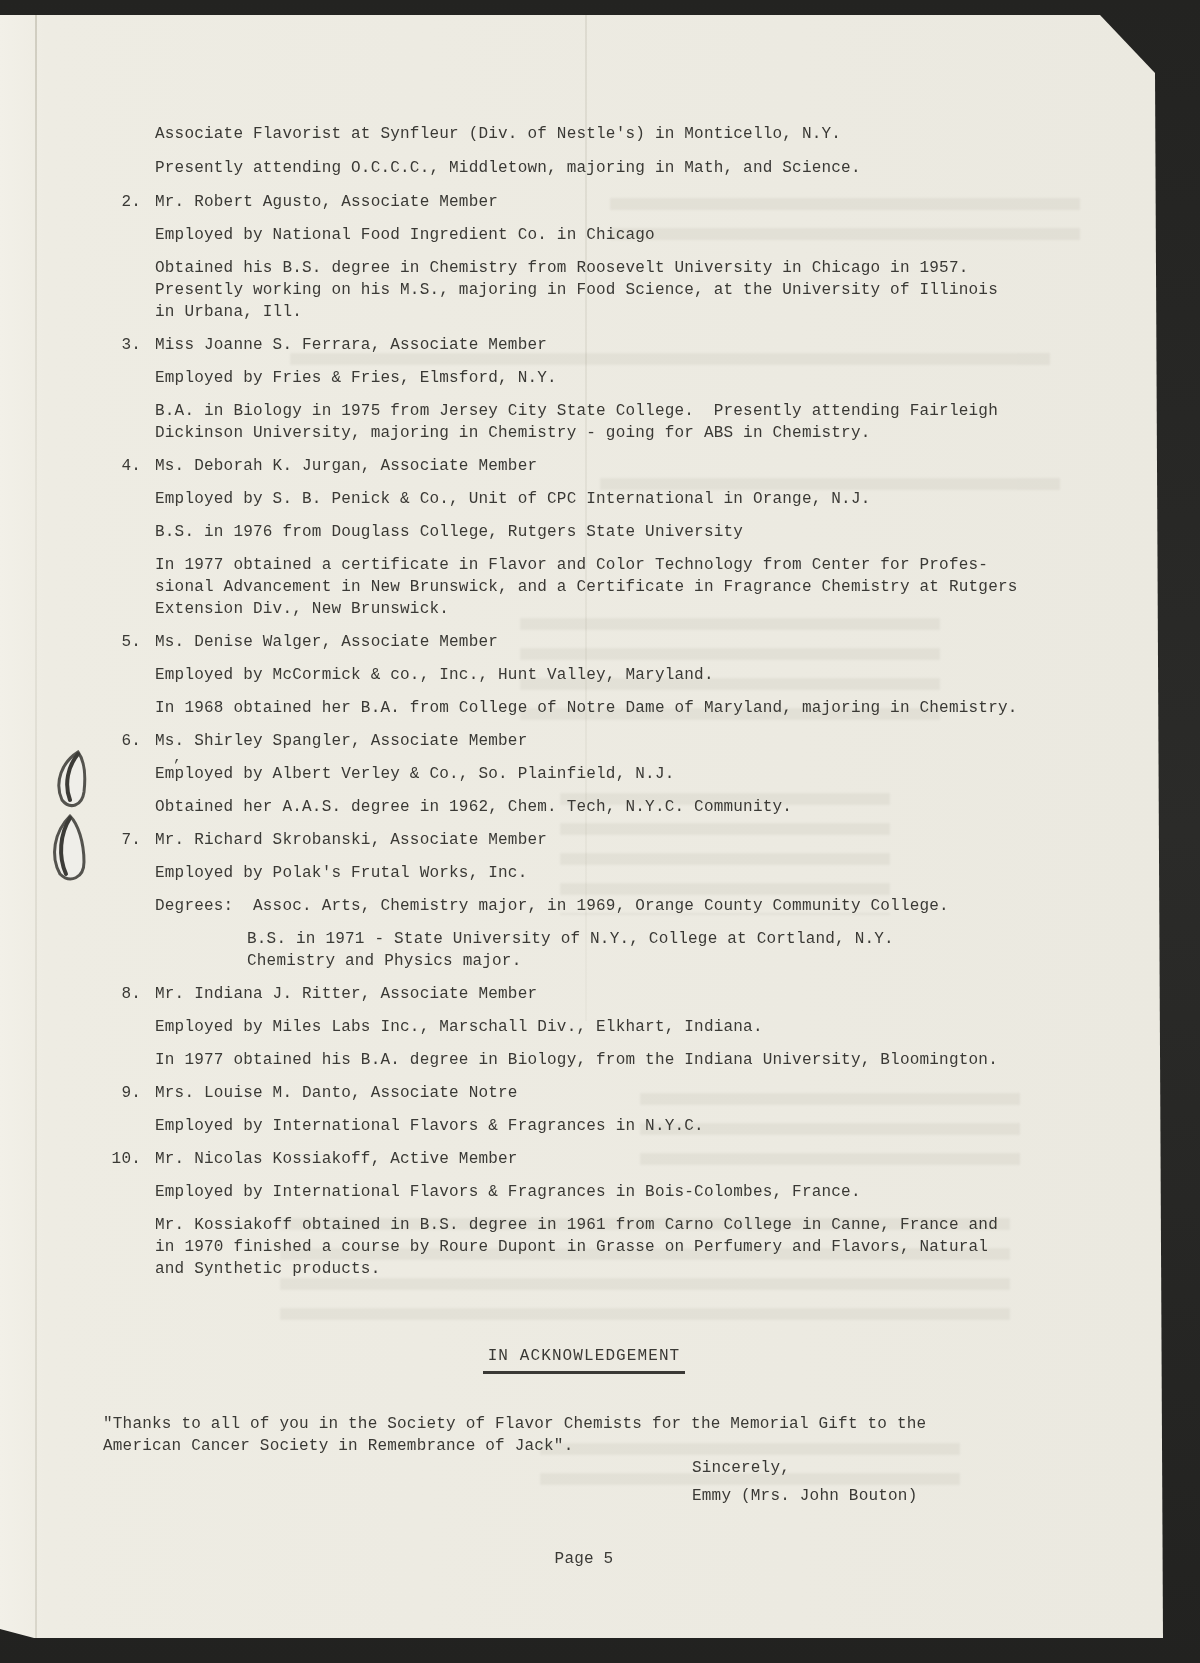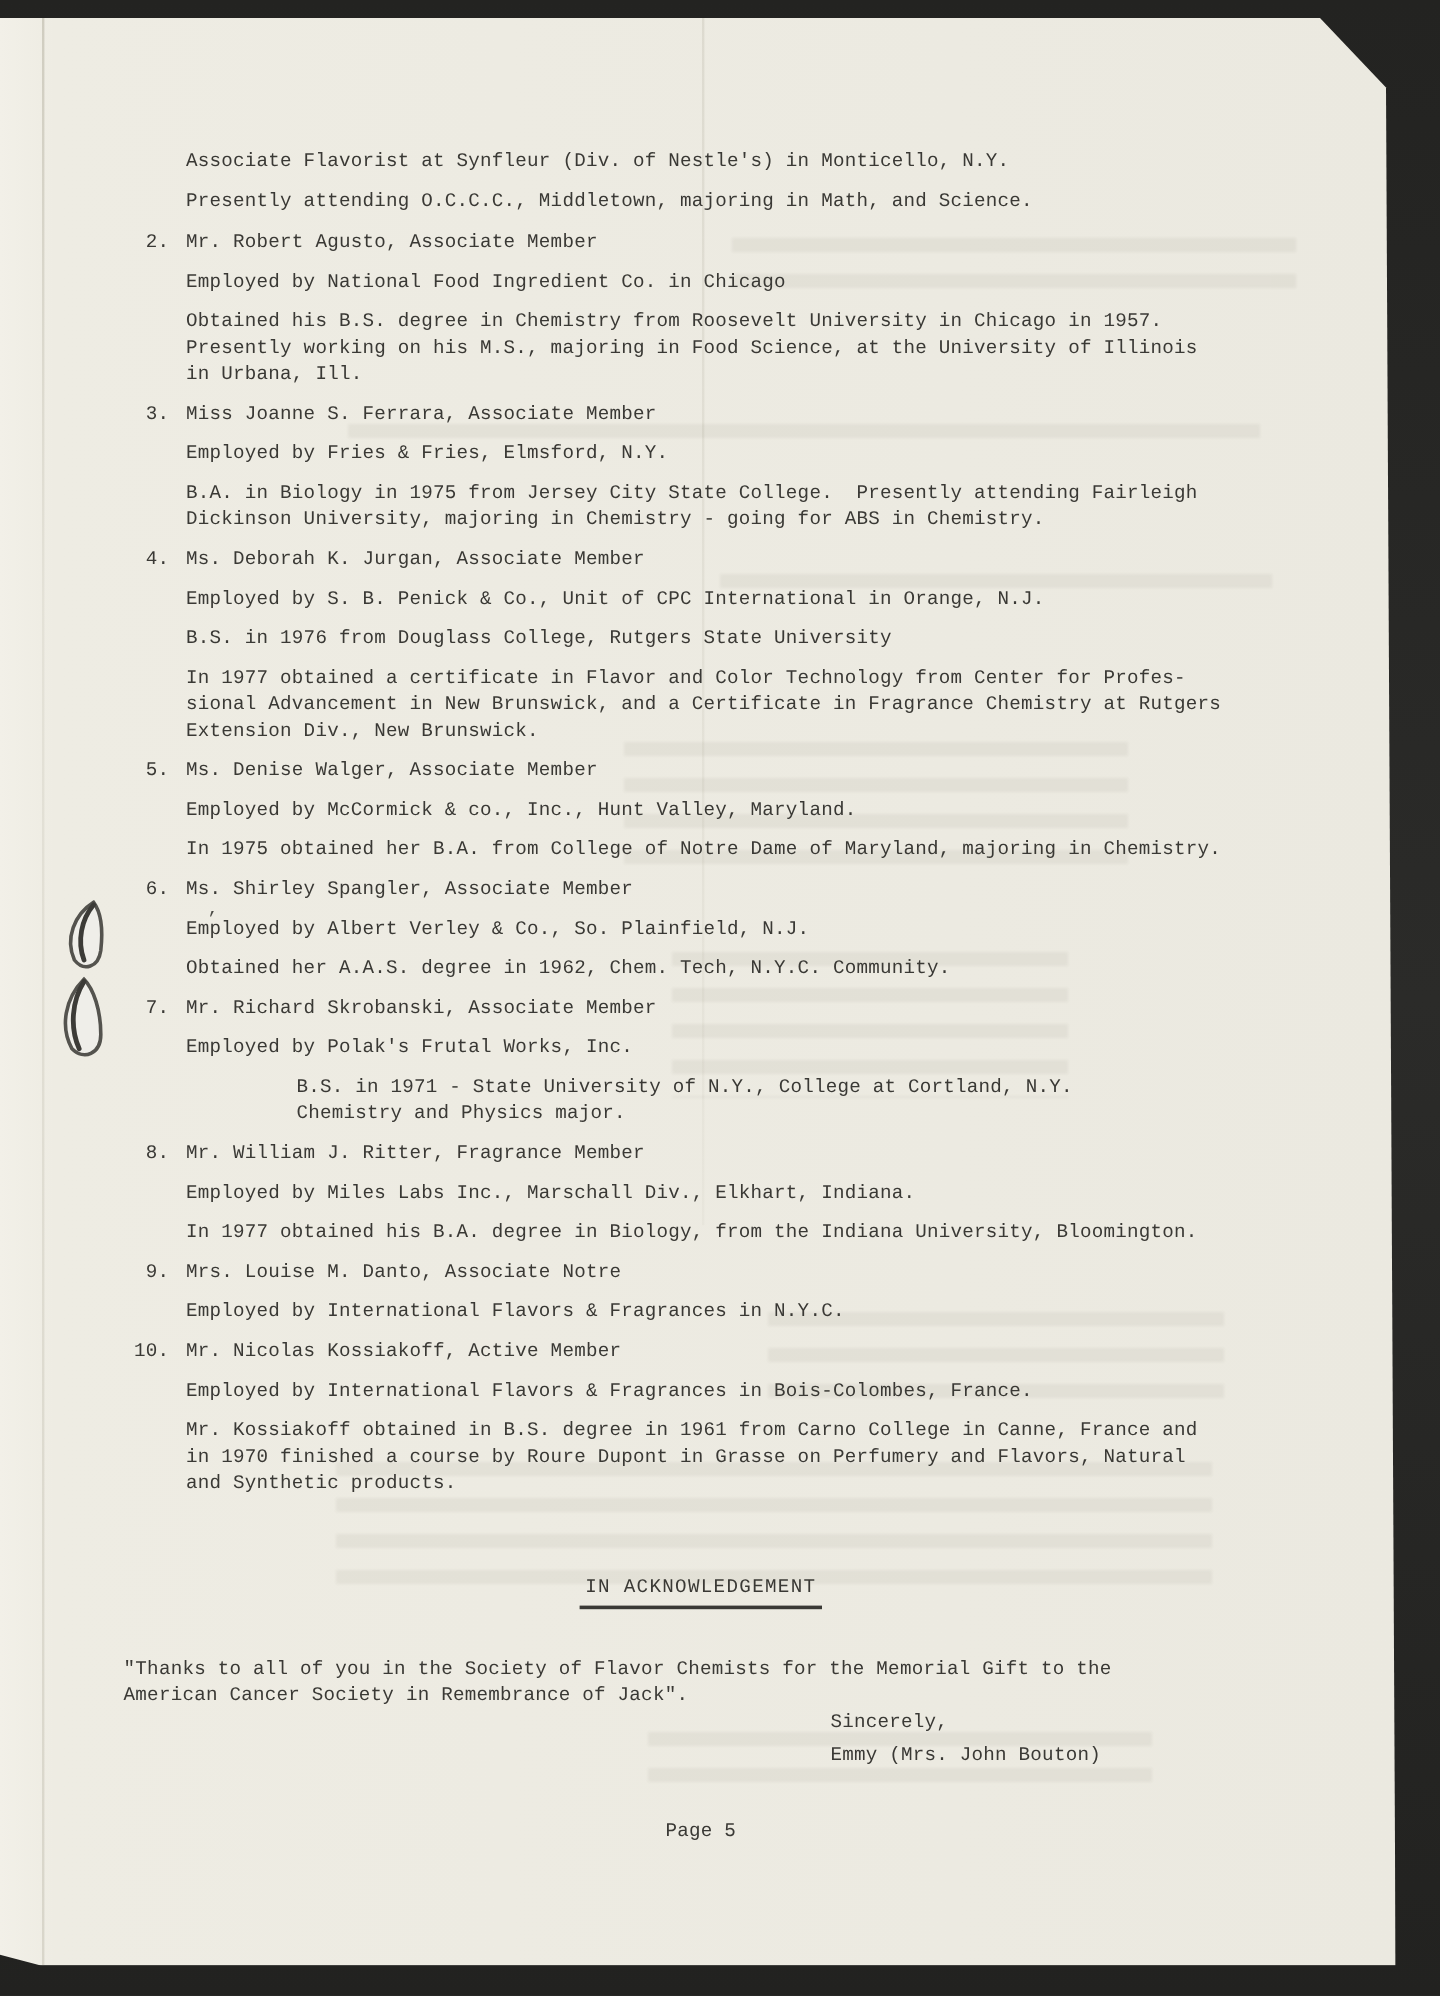--- a/index.html
+++ b/index.html
@@ -164,21 +164,21 @@
             </div>
           </div>
           <div class="member">
             <div class="num line">5.</div>
             <div class="mbody">
               <div class="mname line">Ms. Denise Walger, Associate Member</div>
               <div class="para">
                 <div class="line">Employed by McCormick &amp; co., Inc., Hunt Valley, Maryland.</div>
               </div>
               <div class="para">
-                <div class="line">In 1975 obtained her B.A. from College of Notre Dame of Maryland, majoring in Chemistry.</div>
+                <div class="line">In 1968 obtained her B.A. from College of Notre Dame of Maryland, majoring in Chemistry.</div>
               </div>
             </div>
           </div>
           <div class="member">
             <div class="num line">6.</div>
             <div class="mbody">
               <div class="mname line">Ms. Shirley Spangler, Associate Member</div>
               <div class="para">
                 <div class="line">Employed by Albert Verley &amp; Co., So. Plainfield, N.J.</div>
               </div>
@@ -186,31 +186,34 @@
                 <div class="line">Obtained her A.A.S. degree in 1962, Chem. Tech, N.Y.C. Community.</div>
               </div>
             </div>
           </div>
           <div class="member">
             <div class="num line">7.</div>
             <div class="mbody">
               <div class="mname line">Mr. Richard Skrobanski, Associate Member</div>
               <div class="para">
                 <div class="line">Employed by Polak's Frutal Works, Inc.</div>
+              </div>
+              <div class="para">
+                <div class="line">Degrees:  Assoc. Arts, Chemistry major, in 1969, Orange County Community College.</div>
               </div>
               <div class="para indent">
                 <div class="line">B.S. in 1971 - State University of N.Y., College at Cortland, N.Y.</div>
                 <div class="line">Chemistry and Physics major.</div>
               </div>
             </div>
           </div>
           <div class="member">
             <div class="num line">8.</div>
             <div class="mbody">
-              <div class="mname line">Mr. William J. Ritter, Fragrance Member</div>
+              <div class="mname line">Mr. Indiana J. Ritter, Associate Member</div>
               <div class="para">
                 <div class="line">Employed by Miles Labs Inc., Marschall Div., Elkhart, Indiana.</div>
               </div>
               <div class="para">
                 <div class="line">In 1977 obtained his B.A. degree in Biology, from the Indiana University, Bloomington.</div>
               </div>
             </div>
           </div>
           <div class="member">
             <div class="num line">9.</div>

